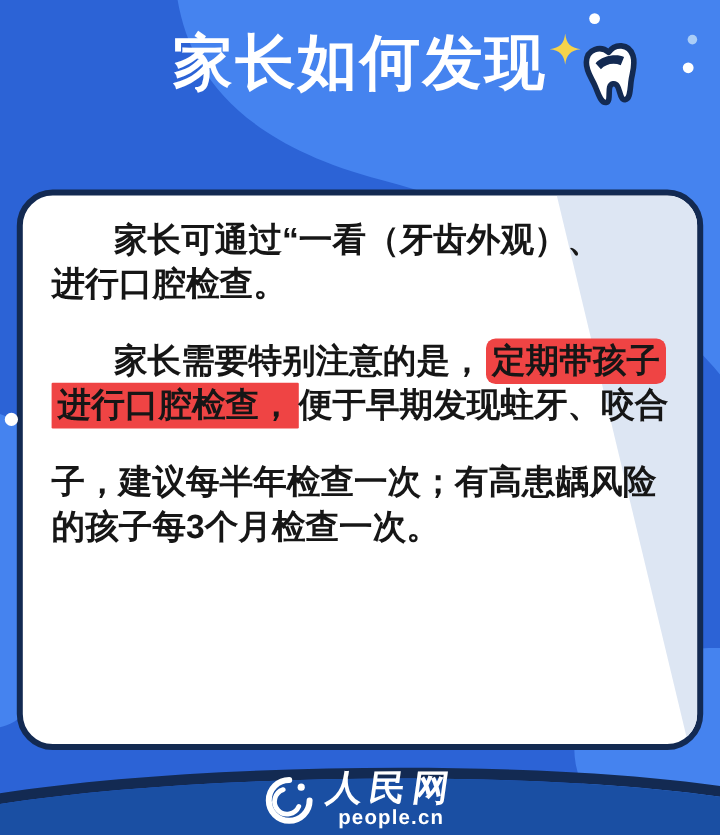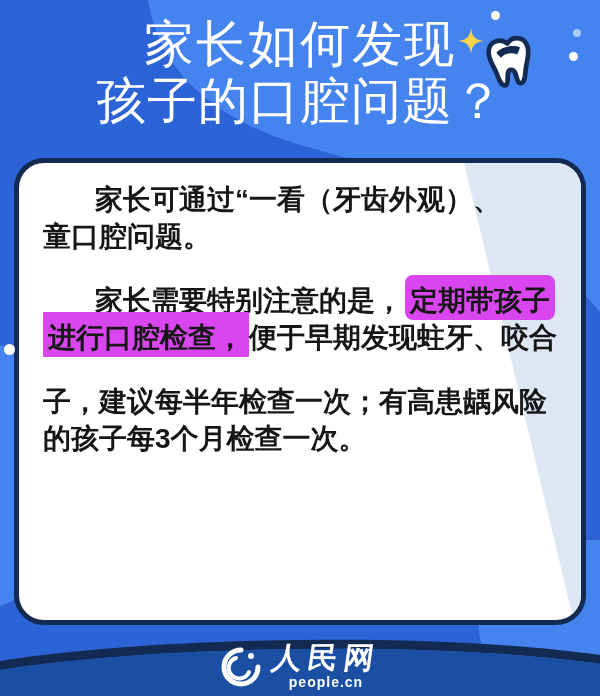--- a/index.html
+++ b/index.html
@@ -10,22 +10,22 @@
   }
   
   .bg-decor{position:absolute;top:0;left:0;z-index:1;}
   .deco-dot{position:absolute;border-radius:50%;z-index:3;}
   .dot-a{width:9px;height:9px;background:#ffffff;left:491px;top:11px;}
   .dot-b{width:8px;height:8px;background:#aacdf7;left:573px;top:29px;}
   .dot-c{width:9px;height:9px;background:#ffffff;left:569px;top:52px;}
   .dot-d{width:11px;height:11px;background:#ffffff;left:4px;top:344px;}
   
   .title{
-    position:absolute;top:16px;left:0;width:600px;z-index:4;
-    text-align:center;color:#ffffff;font-weight:400;
+    position:absolute;top:24px;left:0;width:600px;z-index:4;
+    text-align:center;color:#ffffff;font-weight:700;
     font-size:50px;line-height:57px;letter-spacing:2px;
   }
   .title .t2{letter-spacing:1px;}
   
   .tooth-wrap{position:absolute;left:456px;top:20px;z-index:4;}
   .sparkle{position:absolute;left:2px;top:8px;}
   .tooth{position:absolute;left:26px;top:14px;transform:rotate(-8deg);}
   
   .card{
     position:absolute;z-index:2;box-sizing:border-box;
@@ -36,73 +36,72 @@
   .card-shade{
     position:absolute;top:0;right:0;width:150px;height:100%;
     background:#dde6f3;
     clip-path:polygon(100% 0,22% 0,95% 100%,100% 100%);
     z-index:0;pointer-events:none;
   }
   .card-body{position:relative;z-index:1;color:#161616;font-size:28px;line-height:37px;font-weight:700;}
   .para{margin:0 0 27px 0;}
   .ln{display:block;white-space:nowrap;}
   .indent{padding-left:52px;}
-  .hl{background:#d946ef;padding:10px 5px 4px 5px;}
+  .hl{background:#ef4444;padding:3px 5px 4px 5px;}
   .hl-start{border-radius:8px;margin-left:2px;}
   .hl-end{border-radius:1px;margin-right:0;}
   
   .footer-waves{position:absolute;left:0;bottom:0;z-index:2;display:block;}
   .logo{
     position:absolute;z-index:5;left:0;bottom:6px;width:600px;
     display:flex;align-items:center;justify-content:center;gap:10px;color:#ffffff;
   }
   .logo-mark{flex:0 0 auto;}
   .logo-texts{display:flex;flex-direction:column;align-items:center;}
   .logo-cn{
     font-size:30px;font-weight:900;line-height:30px;letter-spacing:6px;
     transform:skewX(-8deg);font-family:"Liberation Serif","DejaVu Serif",serif;
   }
-  .logo-en{font-size:14px;font-weight:700;letter-spacing:1px;line-height:16px;margin-top:1px;}
+  .logo-en{font-size:17px;font-weight:700;letter-spacing:1px;line-height:16px;margin-top:1px;}
 </style>
 </head>
 <body>
 
 <svg class="bg-decor" width="600" height="696" viewBox="0 0 600 696">
   <path fill="#4583ef" d="M148,0 C158,58 196,118 318,150 C455,186 556,258 600,312 L600,0 Z"></path>
   <path fill="#4583ef" d="M600,540 C536,538 468,578 480,638 C488,682 544,700 600,700 Z"></path>
   <path fill="#4583ef" d="M0,345 C26,354 36,378 30,420 L30,555 C32,588 18,602 0,606 Z"></path>
 </svg>
 
 <div class="deco-dot dot-a"></div>
 <div class="deco-dot dot-b"></div>
 <div class="deco-dot dot-c"></div>
 <div class="deco-dot dot-d"></div>
 
 <div class="title">
   <div class="t1">家长如何发现</div>
-  <div class="t2">孩子的口腔问题？</div>
 </div>
 
 <div class="tooth-wrap">
   <svg class="sparkle" width="26" height="26" viewBox="0 0 24 24">
     <path fill="#f6d34a" d="M12,0 C13,8 16,11 24,12 C16,13 13,16 12,24 C11,16 8,13 0,12 C8,11 11,8 12,0 Z"></path>
   </svg>
   <svg class="tooth" width="56" height="58" viewBox="0 0 60 62">
     <path d="M30,10 C24,3 11,4 9,16 C7.5,24.5 12,31 14,39 C16,47 17,54 21.5,54 C25.5,54 24.8,45 26.5,41 C28,37.5 32,37.5 33.5,41 C35.2,45 34.5,54 38.5,54 C43,54 44,47 46,39 C48,31 52.5,24.5 51,16 C49,4 36,3 30,10 Z" fill="#ffffff" stroke="#132a52" stroke-width="5" stroke-linejoin="round"></path>
     <path d="M17,18 C24,12 37,12 43,16 L39,23 C33,19.5 26,20 21,24 Z" fill="#132a52"></path>
   </svg>
 </div>
 
 <div class="card">
   <div class="card-shade"></div>
   <div class="card-body">
 
     <p class="para">
       <span class="ln indent">家长可通过“一看（牙齿外观）、</span>
-      <span class="ln">童口腔问题。</span>
+      <span class="ln">进行口腔检查。</span>
     </p>
 
     <p class="para">
       <span class="ln indent"><span>家长需要特别注意的是，</span><span class="hl hl-start">定期带孩子</span></span>
       <span class="ln"><span class="hl hl-end">进行口腔检查，</span><span>便于早期发现蛀牙、咬合</span></span>
     </p>
 
     <p class="para">
       <span class="ln">子，建议每半年检查一次；有高患龋风险</span>
       <span class="ln">的孩子每3个月检查一次。</span>

